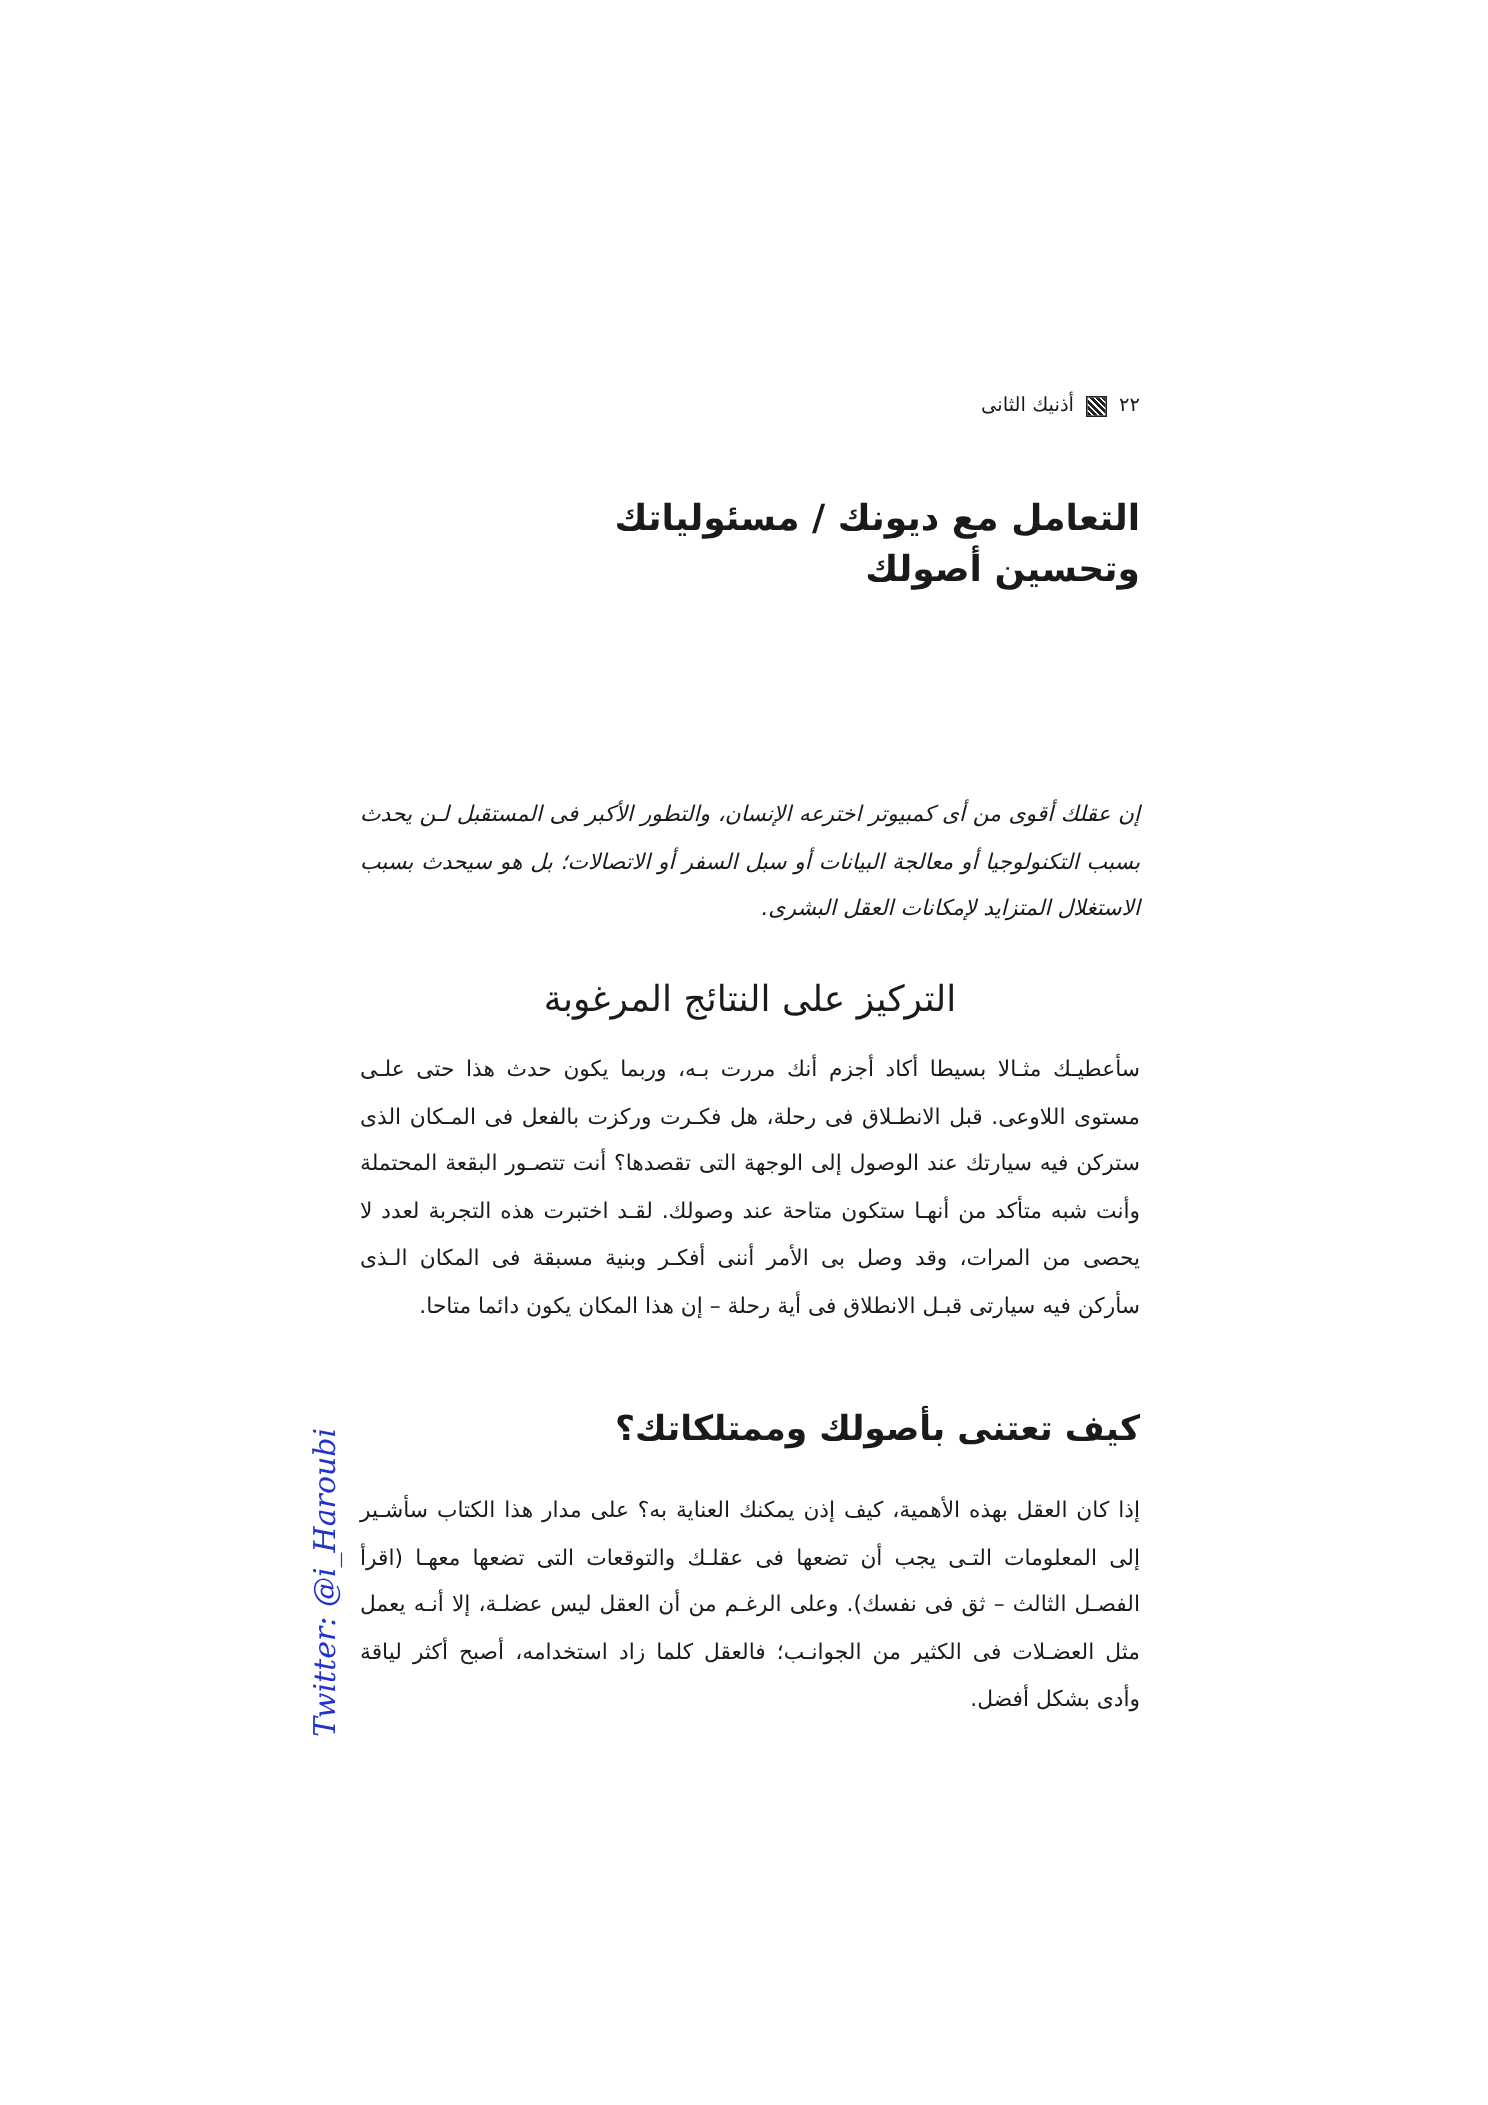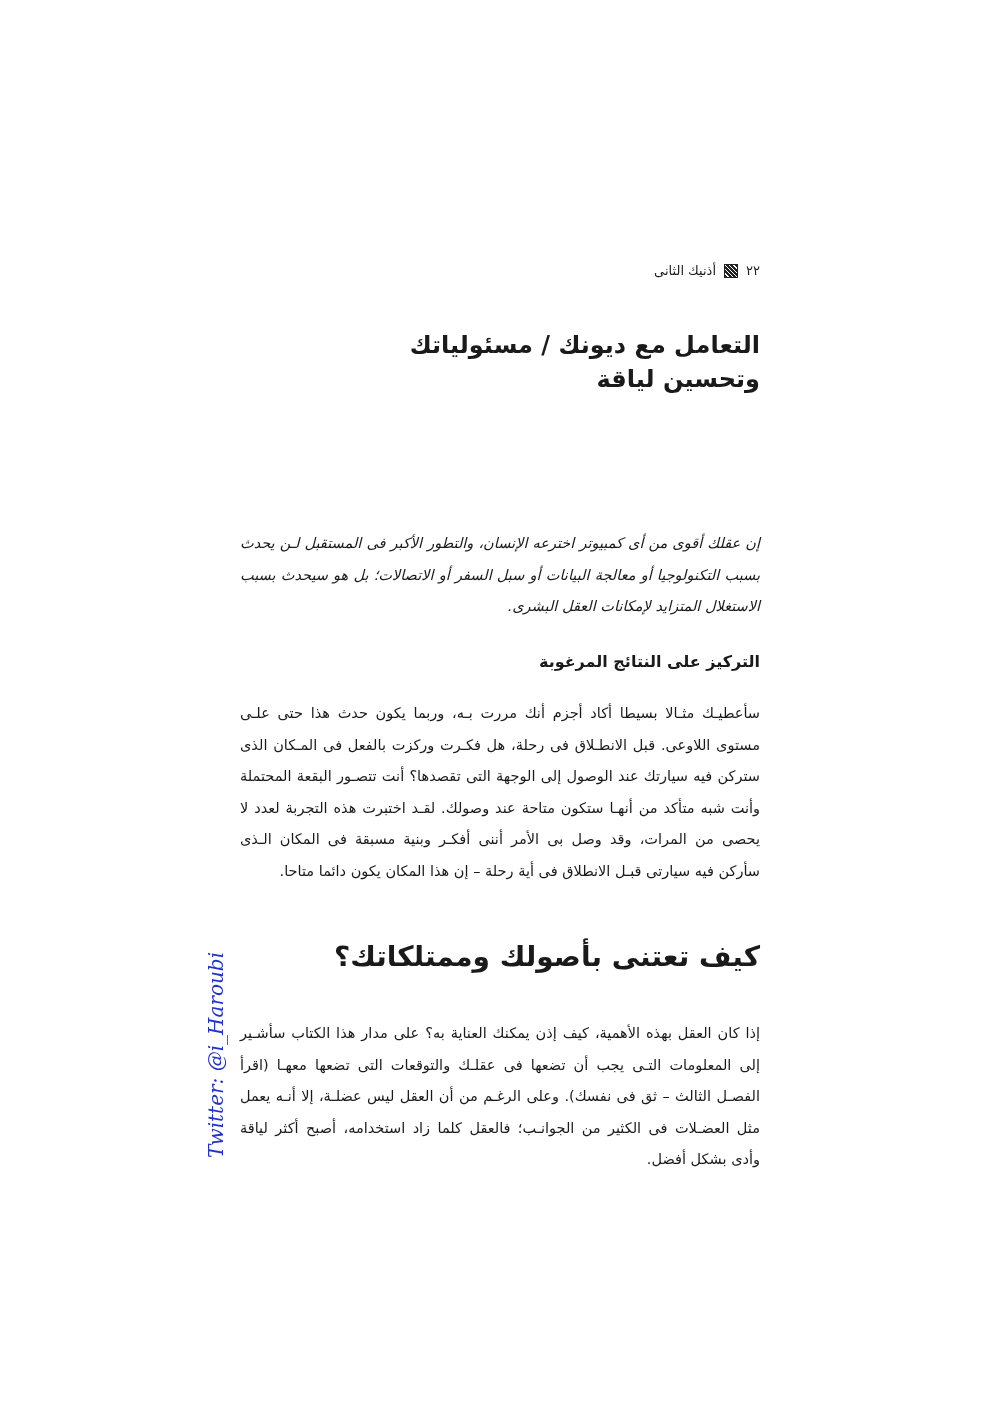--- a/index.html
+++ b/index.html
@@ -3,47 +3,47 @@
 <meta charset="utf-8">
 <style>
   html, body { margin:0; padding:0; background:#ffffff; }
   body { width:992px; height:1403px; position:relative; overflow:hidden; font-family:"DejaVu Sans", sans-serif; color:#1a1a1a; }
   .page { position:absolute; left:0; top:0; width:992px; height:1403px; }
   .running-head { position:absolute; top:263px; right:232px; direction:rtl; font-size:13px; display:flex; align-items:center; gap:8px; }
   .orn { display:inline-block; width:12px; height:12px; background:
       repeating-linear-gradient(45deg,#222 0 2px,#fff 2px 3px); border:1px solid #222; }
   .block { position:absolute; right:232px; width:520px; direction:rtl; text-align:justify; }
   .h1 { font-weight:bold; font-size:24px; line-height:34px; text-align:right; }
-  .h2 { font-weight:bold; font-size:16px; text-align:right; }
-  .h3 { font-weight:bold; font-size:28px; text-align:right; }
+  .h2 { font-weight:normal; font-size:24px; text-align:center; }
+  .h3 { font-weight:bold; font-size:23px; text-align:right; }
   .p { font-size:14.5px; line-height:31.5px; text-align-last:right; }
   .watermark { position:absolute; left:196px; top:960px; width:40px; height:190px; }
   .watermark span { position:absolute; left:50%; top:50%; transform:translate(-50%,-50%) rotate(-90deg); white-space:nowrap;
      font-family:"DejaVu Serif", serif; font-style:italic; color:#2233cc; font-size:20px; }
 </style>
 </head>
 <body>
 
 <div class="page">
 
   <div class="running-head">
     <span>٢٢</span>
     <span class="orn"></span>
     <span>أذنيك الثانى</span>
   </div>
 
   <div class="block h1" style="top:328px;">
     <div>التعامل مع ديونك / مسئولياتك</div>
-    <div>وتحسين لياقة</div>
+    <div>وتحسين أصولك</div>
   </div>
 
   <div class="block p" style="top:528px;font-style:italic;">إن عقلك أقوى من أى كمبيوتر اخترعه الإنسان، والتطور الأكبر فى المستقبل لـن يحدث بسبب التكنولوجيا أو معالجة البيانات أو سبل السفر أو الاتصالات؛ بل هو سيحدث بسبب الاستغلال المتزايد لإمكانات العقل البشرى.</div>
 
   <div class="block h2" style="top:652px;">التركيز على النتائج المرغوبة</div>
   <div class="block p" style="top:698px;">سأعطيـك مثـالا بسيطا أكاد أجزم أنك مررت بـه، وربما يكون حدث هذا حتى علـى مستوى اللاوعى. قبل الانطـلاق فى رحلة، هل فكـرت وركزت بالفعل فى المـكان الذى ستركن فيه سيارتك عند الوصول إلى الوجهة التى تقصدها؟ أنت تتصـور البقعة المحتملة وأنت شبه متأكد من أنهـا ستكون متاحة عند وصولك. لقـد اختبرت هذه التجربة لعدد لا يحصى من المرات، وقد وصل بى الأمر أننى أفكـر وبنية مسبقة فى المكان الـذى سأركن فيه سيارتى قبـل الانطلاق فى أية رحلة – إن هذا المكان يكون دائما متاحا.</div>
 
   <div class="block h3" style="top:940px;">كيف تعتنى بأصولك وممتلكاتك؟</div>
-  <div class="block p" style="top:1018px;margin-left:44px;">إذا كان العقل بهذه الأهمية، كيف إذن يمكنك العناية به؟ على مدار هذا الكتاب سأشـير إلى المعلومات التـى يجب أن تضعها فى عقلـك والتوقعات التى تضعها معهـا (اقرأ الفصـل الثالث – ثق فى نفسك). وعلى الرغـم من أن العقل ليس عضلـة، إلا أنـه يعمل مثل العضـلات فى الكثير من الجوانـب؛ فالعقل كلما زاد استخدامه، أصبح أكثر لياقة وأدى بشكل أفضل.</div>
+  <div class="block p" style="top:992px;margin-left:44px;">إذا كان العقل بهذه الأهمية، كيف إذن يمكنك العناية به؟ على مدار هذا الكتاب سأشـير إلى المعلومات التـى يجب أن تضعها فى عقلـك والتوقعات التى تضعها معهـا (اقرأ الفصـل الثالث – ثق فى نفسك). وعلى الرغـم من أن العقل ليس عضلـة، إلا أنـه يعمل مثل العضـلات فى الكثير من الجوانـب؛ فالعقل كلما زاد استخدامه، أصبح أكثر لياقة وأدى بشكل أفضل.</div>
 
   <div class="watermark">
     <span>Twitter: @i_Haroubi</span>
   </div>
 </div>
 
 </body></html>

